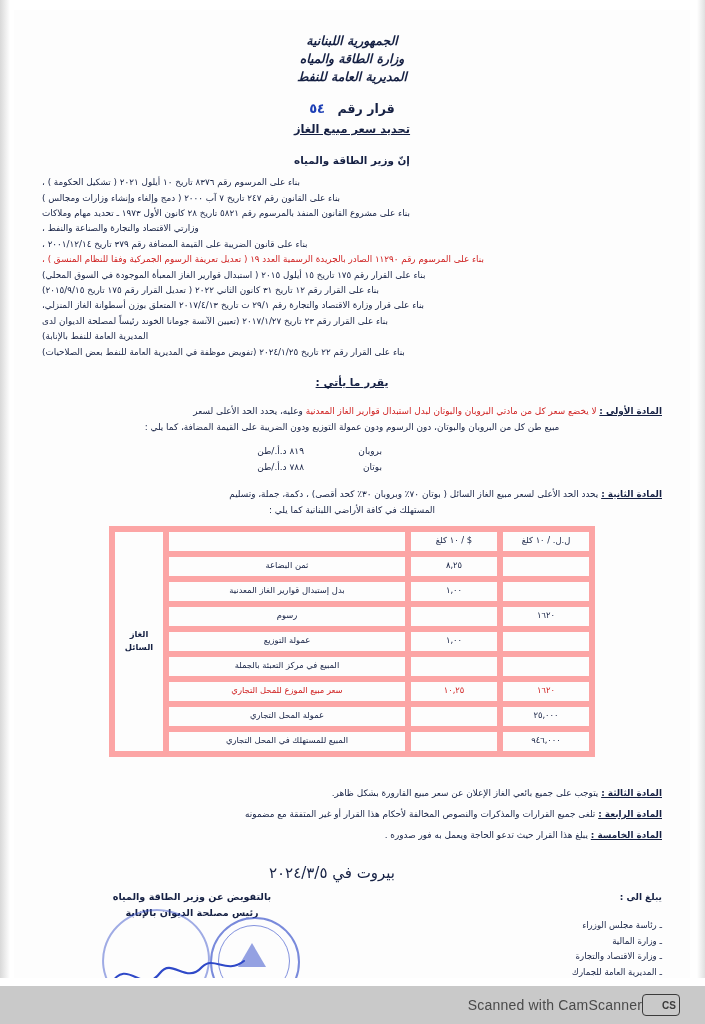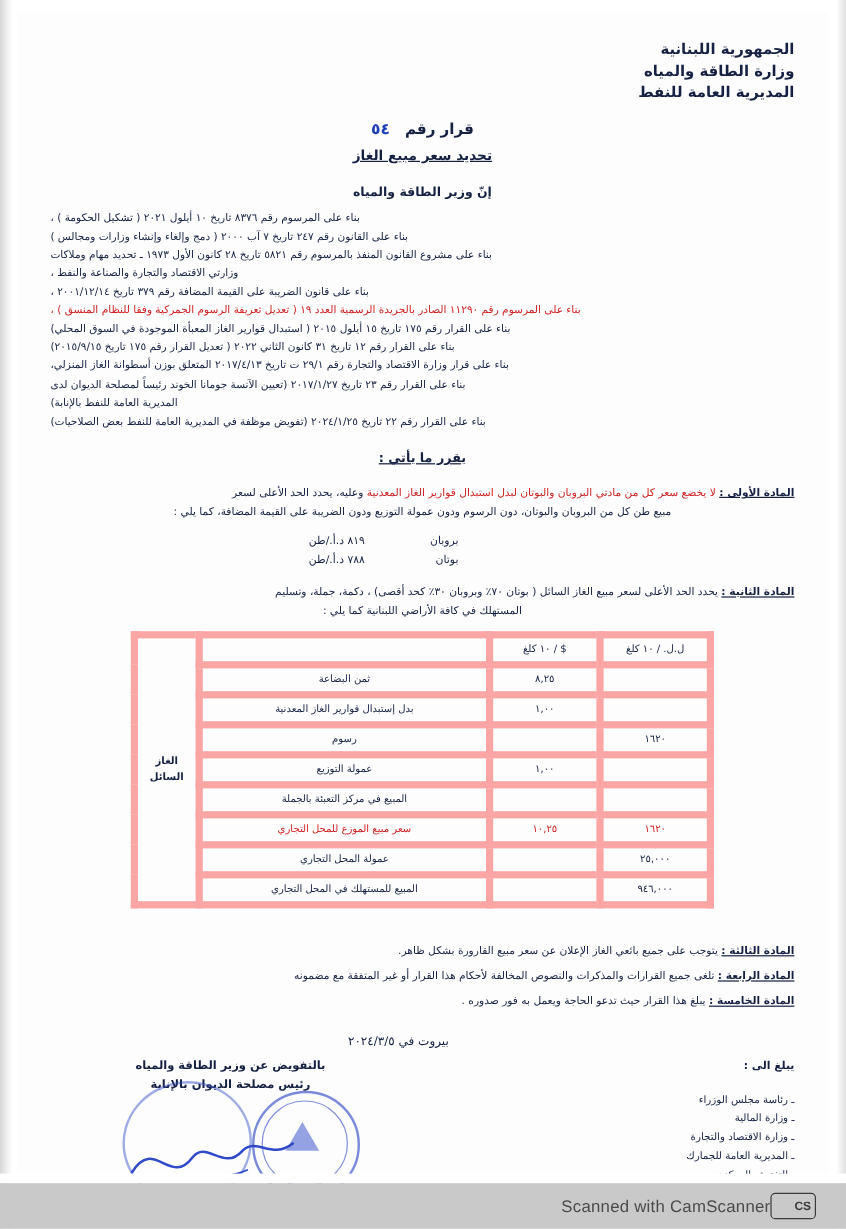--- a/index.html
+++ b/index.html
@@ -42,26 +42,27 @@
   .doc {
     position: absolute;
     left: 28px;
     top: 22px;
     width: 620px;
     font-size: 9.2px;
     line-height: 1.62;
     color: #152043;
   }
   .hdr {
-    text-align: right;
+    text-align: center;
     font-size: 12.4px;
     font-weight: bold;
     line-height: 1.45;
     margin-bottom: 10px;
     letter-spacing: 0px;
+    font-style: italic;
   }
   .hdr div { white-space: nowrap; }
   .decree-line {
     text-align: center;
     margin-top: 12px;
     font-weight: bold;
     font-size: 12.6px;
     position: relative;
     height: 20px;
   }
@@ -143,21 +144,21 @@
   .c-usd   { width: 78px; text-align: center; }
   .c-desc  { text-align: center; }
   .c-side  { width: 40px; text-align: center; font-weight: bold; }
   .hd { font-weight: normal; text-align: center; }
   .num { font-family: "DejaVu Sans", sans-serif; }
   .redrow td { color: #cf2222; }
 
   .after-table { margin-top: 28px; }
   .sign-date {
     text-align: center;
-    font-size: 10px;
+    font-size: 15px;
     margin-top: 18px;
     margin-right: 40px;
   }
   .signoff {
     margin-top: 4px;
     display: flex;
     justify-content: space-between;
     align-items: flex-start;
   }
   .signoff-right {

